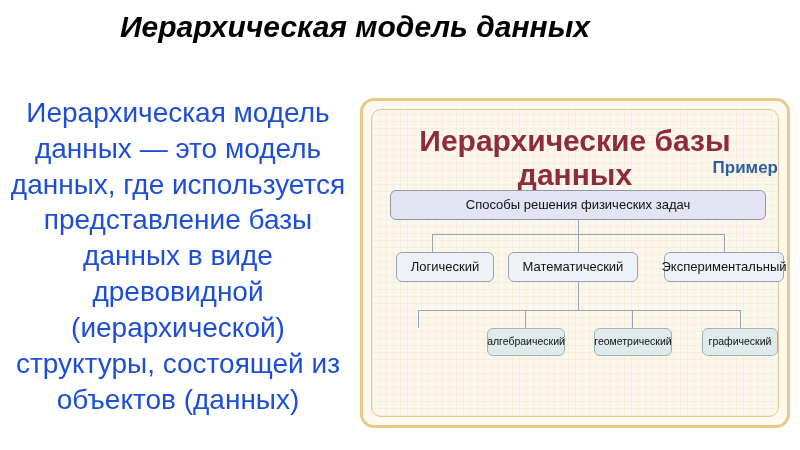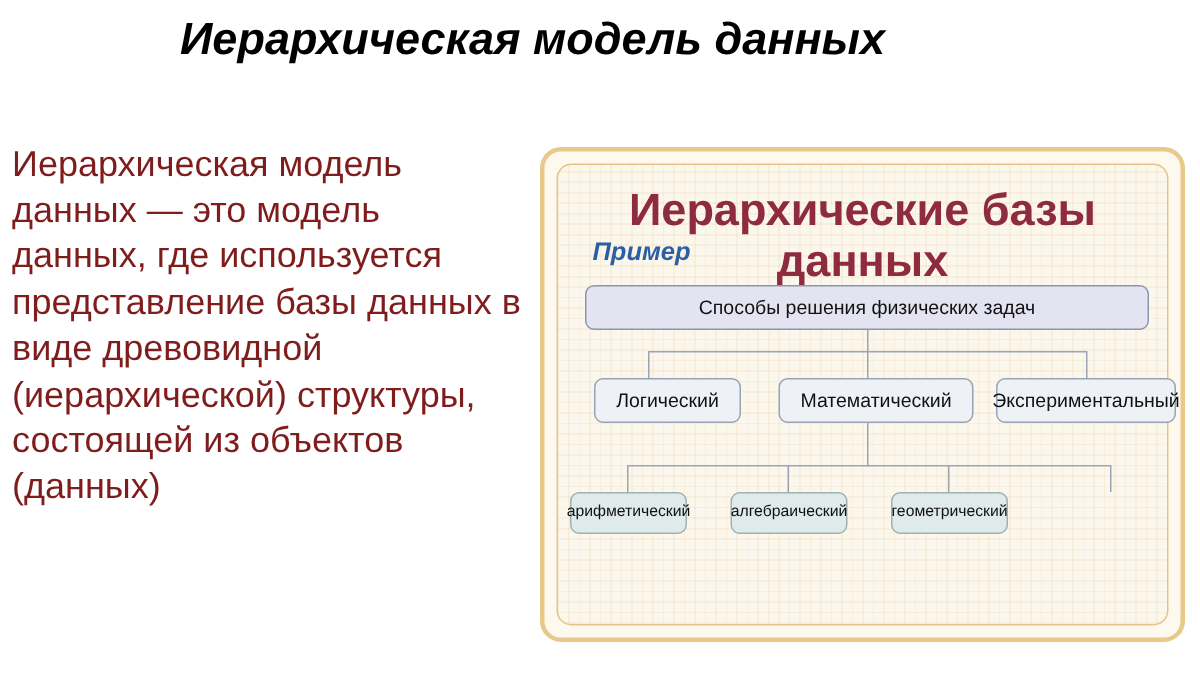--- a/index.html
+++ b/index.html
@@ -25,23 +25,24 @@
     font-style: italic;
     color: #000000;
     line-height: 1.15;
   }
 
   #body-text {
     position: absolute;
     left: 8px;
     top: 95px;
     width: 340px;
-    font-size: 24px;
-    color: #7f1d1d;
+    font-size: 28px;
+    color: #1d4ed8;
     line-height: 1.28;
+    text-align: center;
   }
 
   
   #diagram-panel {
     position: absolute;
     left: 360px;
     top: 98px;
     width: 430px;
     height: 330px;
     background: #fdf9ef;
@@ -72,26 +73,24 @@
     text-align: center;
     font-size: 30px;
     font-weight: bold;
     color: #8e2b3f;
   }
   #diagram-subtitle {
     position: absolute;
     left: 0;
     top: 48px;
     width: 100%;
-    text-align: left;
+    text-align: right;
     font-size: 17px;
     font-weight: bold;
-    font-style: italic;
     color: #2a5fa6;
-    padding-left: 23px;
   }
 
   .node {
     position: absolute;
     box-sizing: border-box;
     border: 1px solid #9aa4b4;
     border-radius: 6px;
     display: flex;
     align-items: center;
     justify-content: center;
@@ -138,28 +137,28 @@
 
     <div class="node root" style="left:18px; top:80px; width:376px; height:30px;">Способы решения физических задач</div>
 
     <div class="conn v" style="left:206px; top:110px; height:14px;"></div>
     <div class="conn h" style="left:60px; top:124px; width:292px;"></div>
     <div class="conn v" style="left:60px; top:124px; height:18px;"></div>
     <div class="conn v" style="left:206px; top:124px; height:18px;"></div>
     <div class="conn v" style="left:352px; top:124px; height:18px;"></div>
 
     <div class="node mid" style="left:24px; top:142px; width:98px; height:30px;">Логический</div>
-    <div class="node mid" style="left:147px; top:142px; width:130px; height:30px;">Математический</div>
+    <div class="node mid" style="left:136px; top:142px; width:130px; height:30px;">Математический</div>
     <div class="node mid" style="left:292px; top:142px; width:120px; height:30px;">Экспериментальный</div>
 
     <div class="conn v" style="left:206px; top:172px; height:28px;"></div>
     <div class="conn h" style="left:46px; top:200px; width:322px;"></div>
     <div class="conn v" style="left:46px; top:200px; height:18px;"></div>
     <div class="conn v" style="left:153px; top:200px; height:18px;"></div>
     <div class="conn v" style="left:260px; top:200px; height:18px;"></div>
     <div class="conn v" style="left:368px; top:200px; height:18px;"></div>
 
-    <div class="node leaf" style="left:8px; top:218px; width:78px; height:28px;">арифметический</div>
     <div class="node leaf" style="left:115px; top:218px; width:78px; height:28px;">алгебраический</div>
     <div class="node leaf" style="left:222px; top:218px; width:78px; height:28px;">геометрический</div>
+    <div class="node leaf" style="left:330px; top:218px; width:76px; height:28px;">графический</div>
 
   </div>
 </div>
 
 </body></html>

